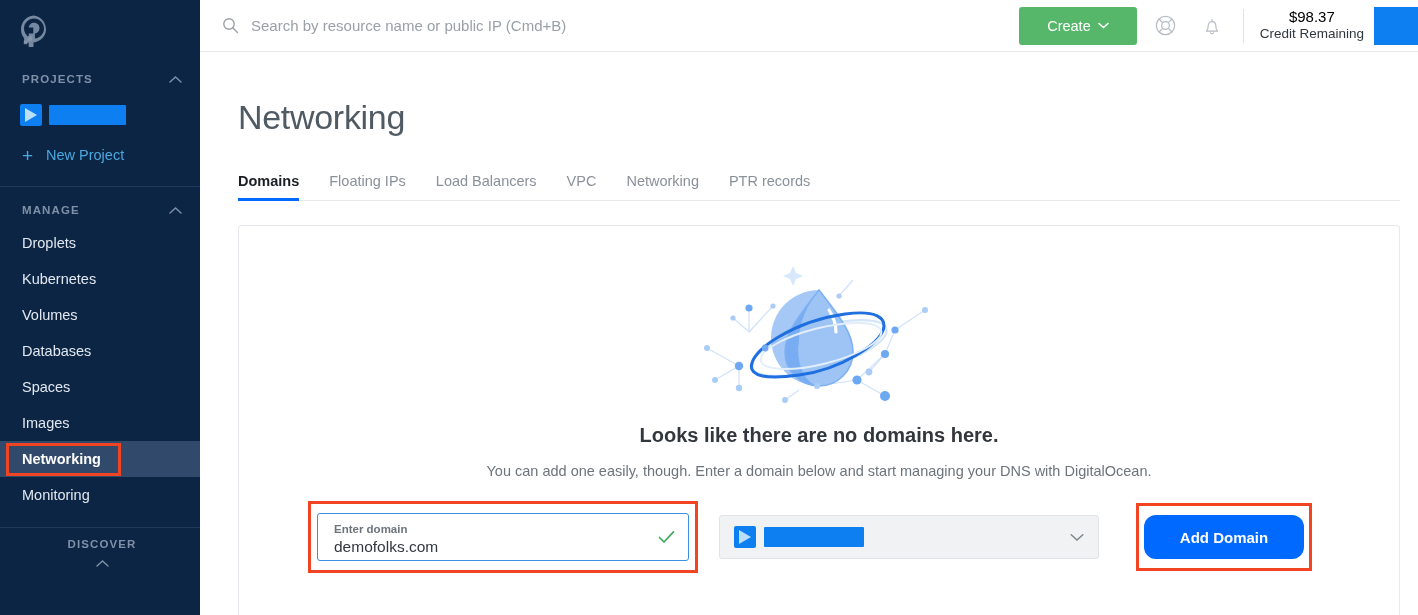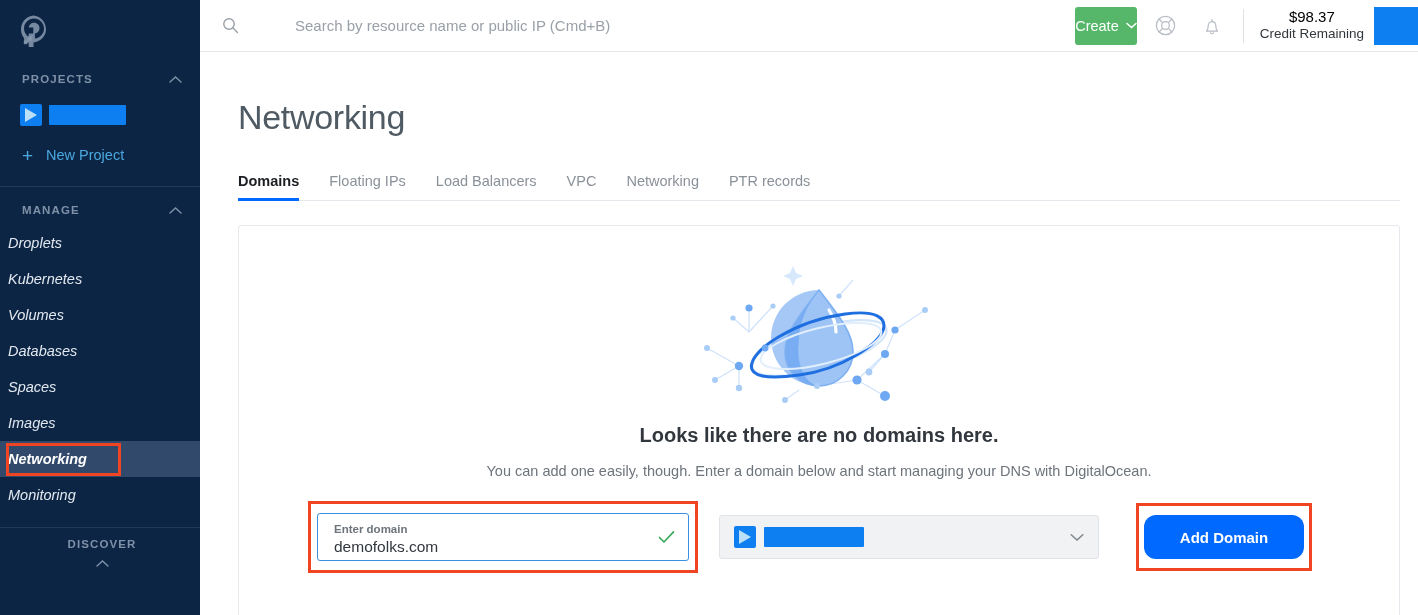--- a/index.html
+++ b/index.html
@@ -47,22 +47,22 @@
     padding: 0 18px 0 22px; height: 34px;
     margin-top: 6px;
   }
   .plus { color: #4aa8e0; font-size: 19px; line-height: 1; font-weight: 400; width: 16px;}
   .new-project-label { color: #4aa8e0; font-size: 14.5px; margin-left: 8px; }
 
   .divider { height: 1px; background: #1d3a5c; margin: 14px 0 0 0; }
 
   .nav-item {
     display: flex; align-items: center;
-    height: 36px; padding-left: 8px;
-    color: #e2e8ef; font-size: 14.5px; font-style: italic;
+    height: 36px; padding-left: 22px;
+    color: #e2e8ef; font-size: 14.5px;
   }
   .nav-item.active {
     background: #31496b; font-weight: 700; color: #ffffff;
   }
   .nav-item.highlight-box { position: relative; }
   .redbox {
     position: absolute;
     border: 3px solid #f04423;
     pointer-events: none;
   }
@@ -71,37 +71,36 @@
   .discover-head { margin-top: 10px; flex-direction: column; }
 
   
   .main { flex: 1 1 auto; height: 615px; position: relative; background:#fff; }
 
   .topbar {
     height: 52px; border-bottom: 1px solid #e5e8ec;
     display: flex; align-items: center;
     padding: 0 0 0 22px;
     background: #fff;
-    gap: 44px;
   }
   .search-icon { width: 17px; height: 17px; flex:0 0 17px; display:block; }
   .search-input {
     border: none; outline: none; background: transparent;
     font-family: "Liberation Sans", sans-serif;
     font-size: 15px; color: #31373d;
     margin-left: 12px; flex: 1 1 auto; height: 30px;
   }
   .search-input::placeholder { color: #9aa0a8; }
 
   .top-right { display: flex; align-items: center; height: 52px; padding-right: 0; }
   .create-btn {
     background: #56b76a; color: #fff;
     font-size: 14.5px;
     border: none; cursor: pointer;
-    height: 38px; padding: 0 0;
+    height: 38px; padding: 0 28px;
     border-radius: 3px;
     display: flex; align-items: center; gap: 7px;
     font-family: "Liberation Sans", sans-serif;
   }
   .caret-down-white { width: 11px; height: 7px; display: block; }
   .icon-btn {
     width: 34px; height: 34px; margin-left: 12px;
     display: flex; align-items: center; justify-content: center;
     cursor: pointer; background: none; border: none;
   }

